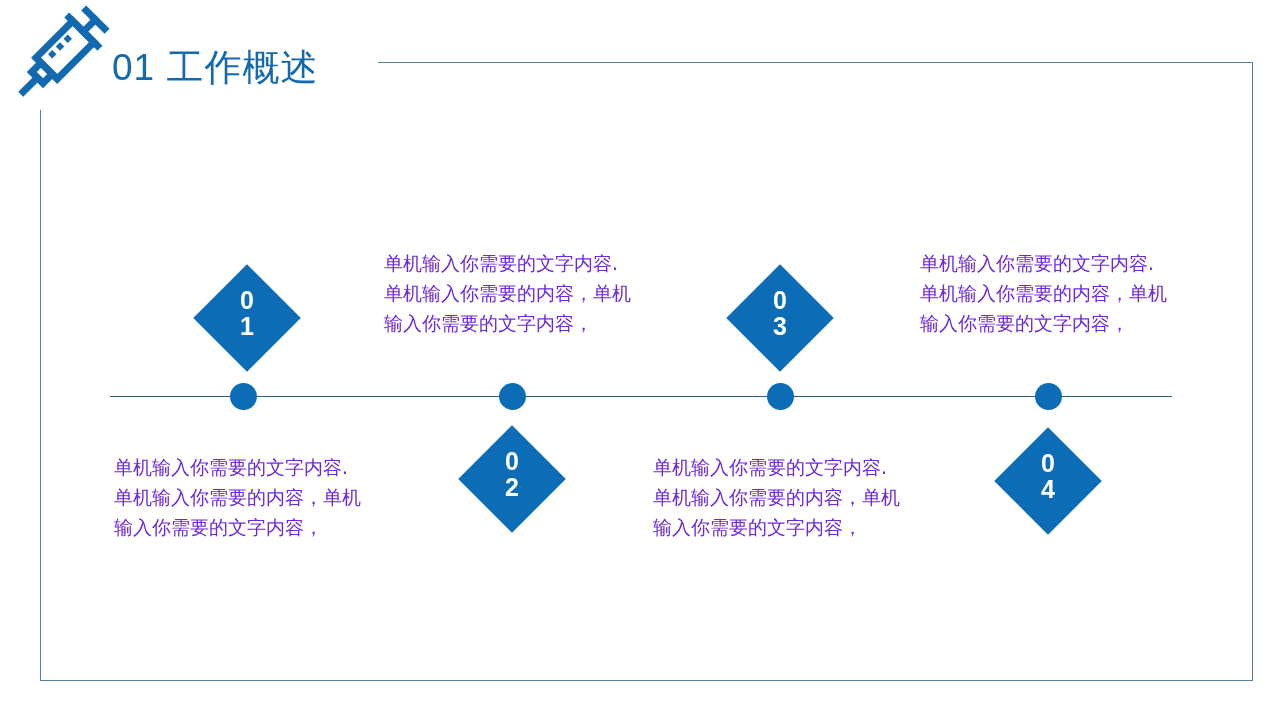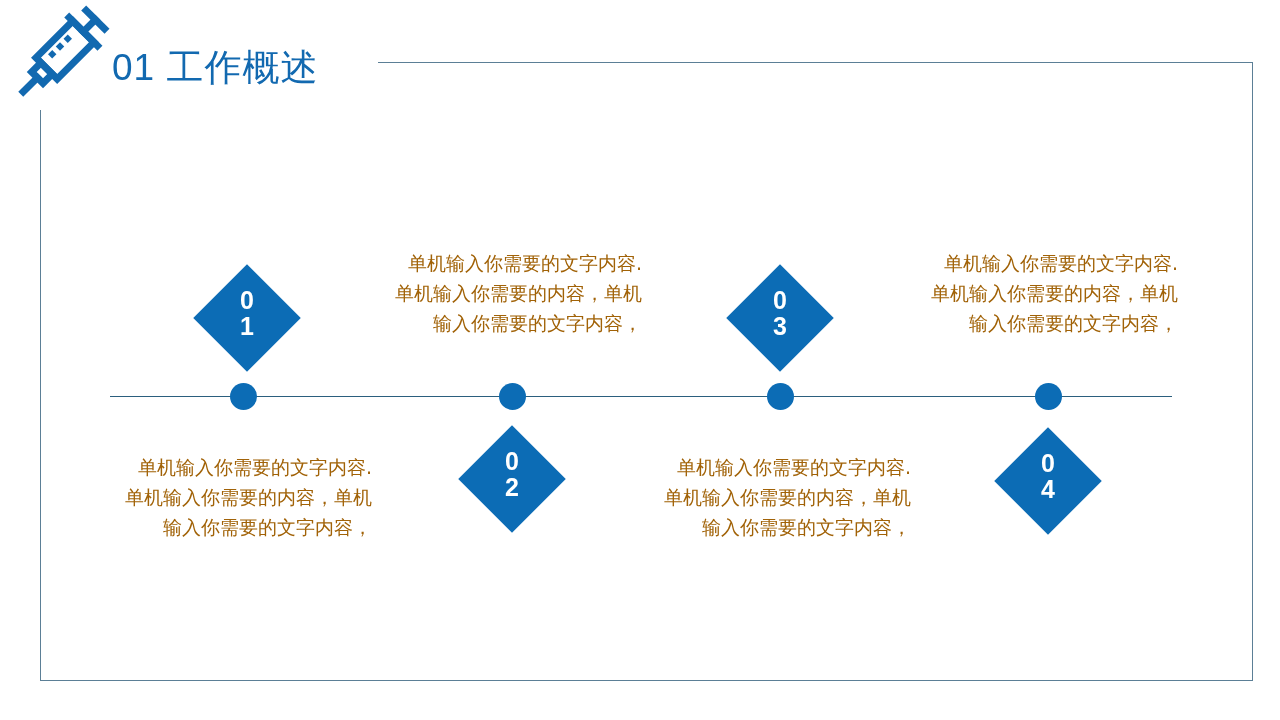--- a/index.html
+++ b/index.html
@@ -87,24 +87,24 @@
     font-weight: bold;
     line-height: 26px;
     letter-spacing: 0px;
   }
   .diamond-label span { display: block; }
 
   
   .tl-text {
     position: absolute;
     width: 258px;
-    text-align: right;
+    text-align: left;
     font-size: 19px;
     line-height: 30px;
-    color: #a16207;
+    color: #6d28d9;
     font-family: "DejaVu Sans", "Liberation Sans", sans-serif;
   }
 </style>
 </head>
 <body>
 
 <div id="slide">
 
   <div class="frame-line" id="frame-top"></div>
   <div class="frame-line" id="frame-right"></div>

